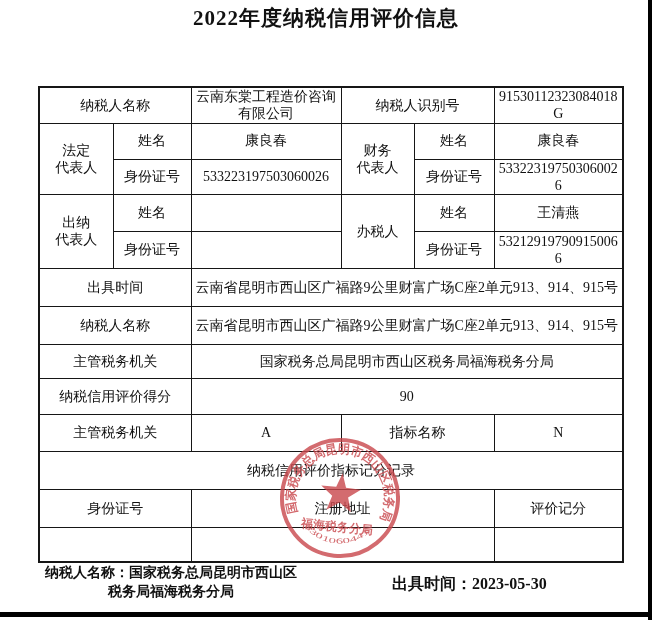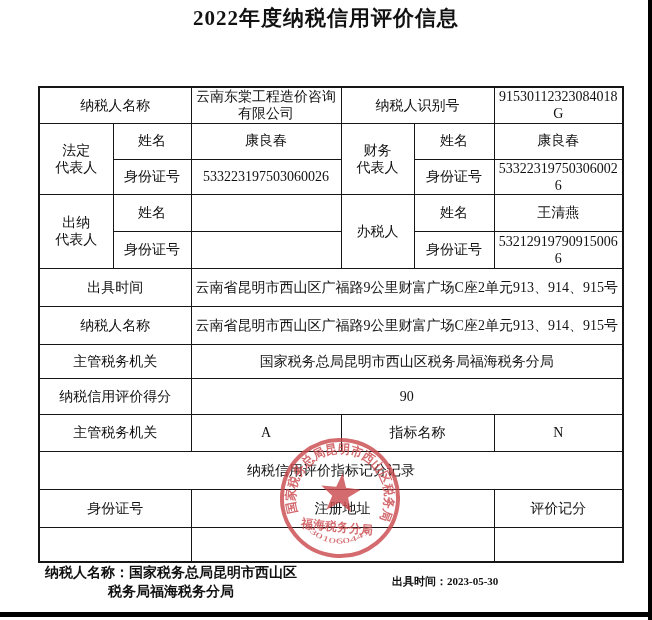--- a/index.html
+++ b/index.html
@@ -10,21 +10,21 @@
   table.report{position:absolute;left:38px;top:86px;width:584px;border-collapse:collapse;
                table-layout:fixed;border:2px solid #161616;}
   table.report td{border:1px solid #161616;text-align:center;vertical-align:middle;
                   font-size:14px;line-height:1.22;padding:0 4px;overflow:hidden;}
   td.pre{white-space:pre-line;}
   td.company{padding:0 8px;}
   td.num{padding:0 13px;word-break:break-all;}
   td.addr{padding:0 12px;}
   .footer-left{position:absolute;left:40px;top:564px;width:262px;text-align:center;
                font-size:14px;font-weight:bold;line-height:1.35;}
-  .footer-right{position:absolute;left:392px;top:574px;font-size:11px;font-weight:bold;}
+  .footer-right{position:absolute;left:392px;top:574px;font-size:16px;font-weight:bold;}
   .stamp{position:absolute;left:270px;top:428px;width:140px;height:140px;
          transform:rotate(6deg);opacity:0.8;pointer-events:none;}
   .edge-right{position:absolute;left:648px;top:0;width:4px;height:620px;background:#000;}
   .edge-bottom{position:absolute;left:0;top:612px;width:652px;height:5px;background:#000;}
 </style>
 </head>
 <body>
 
 <div class="page">
 

